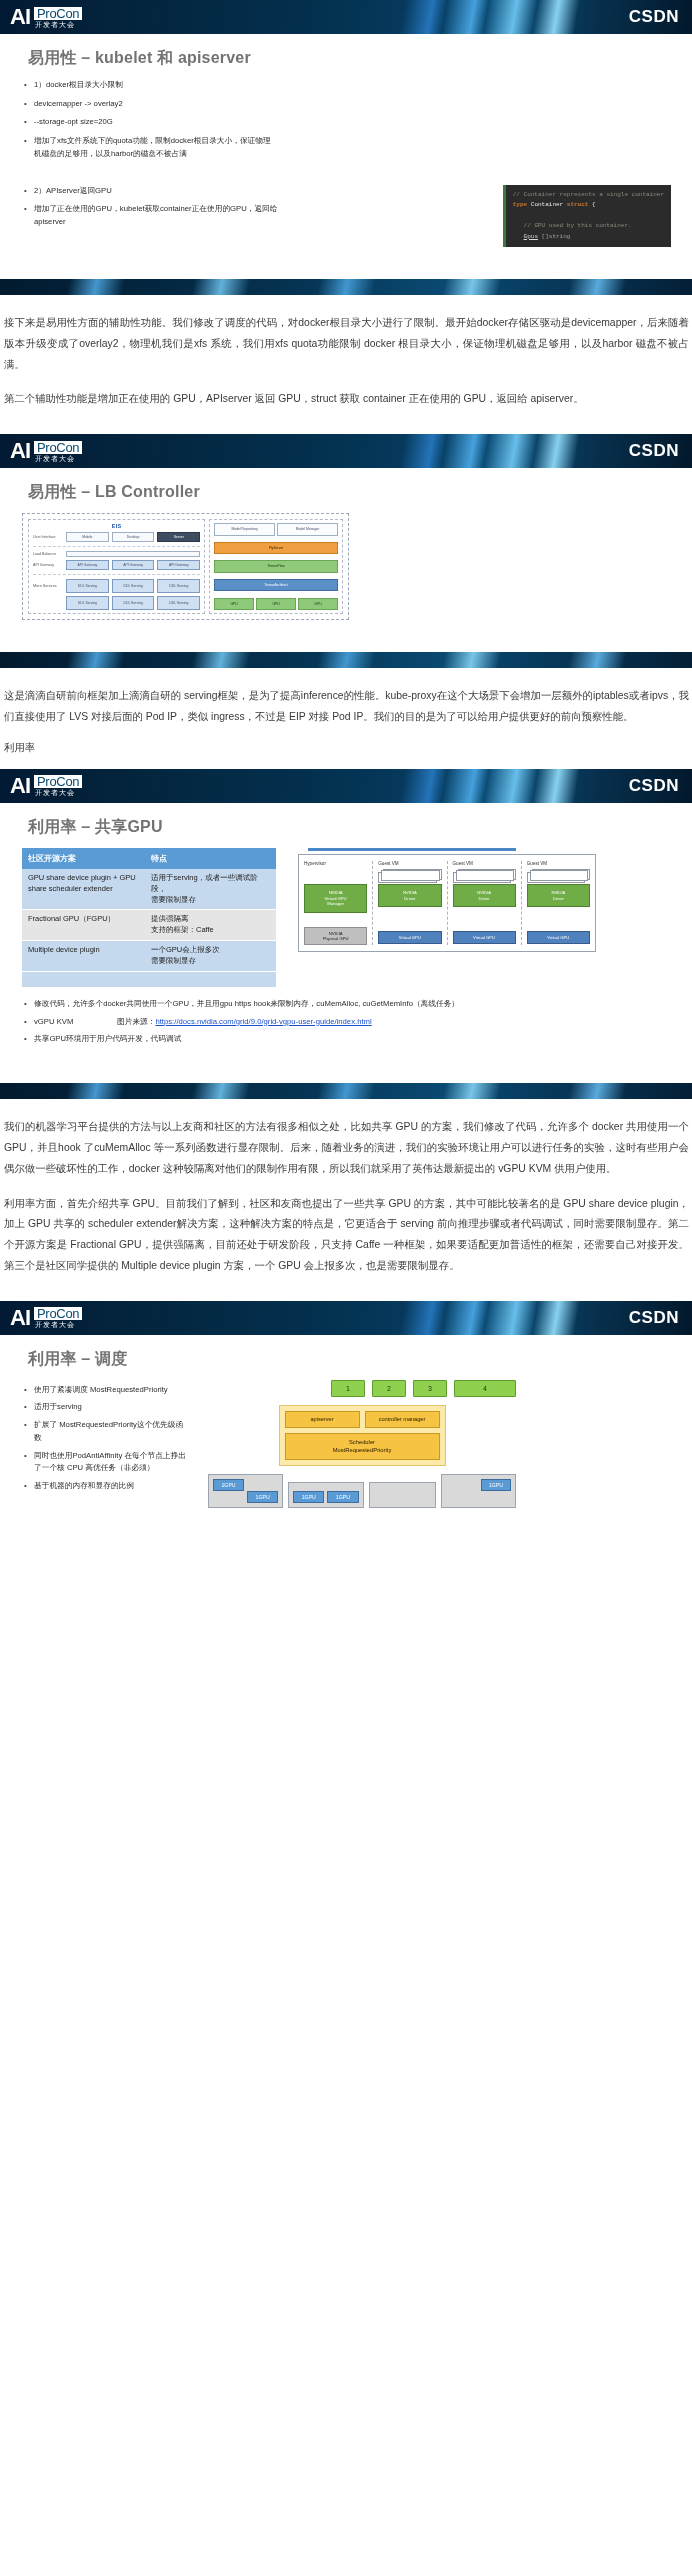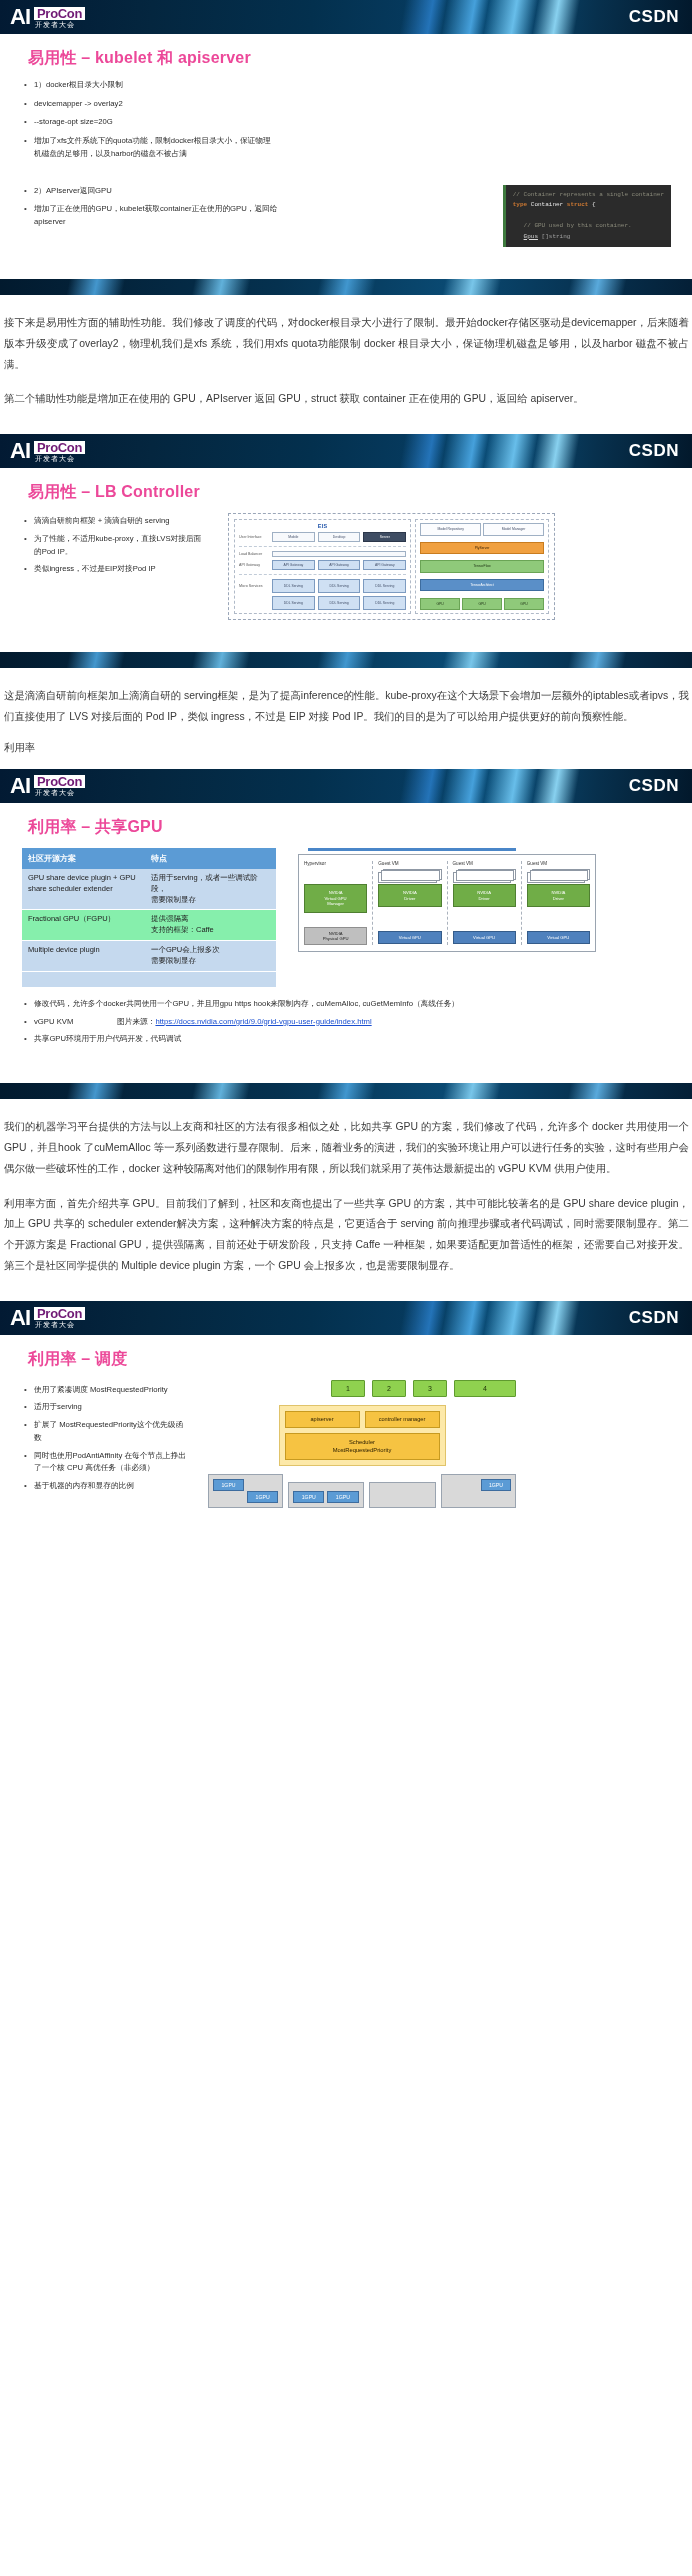--- a/index.html
+++ b/index.html
@@ -39,22 +39,22 @@
     color: #ffffff;
     font-weight: bold;
     font-size: 22px;
     line-height: 22px;
     letter-spacing: -1px;
     font-family: "Liberation Sans", sans-serif;
   }
   .logo-stack { display: flex; flex-direction: column; line-height: 1; }
   .logo-procon {
     background: #ffffff;
-    color: #701a75;
-    font-weight: bold;
+    color: #0c4a6e;
+    font-weight: normal;
     font-size: 13px;
     padding: 0 3px;
     letter-spacing: -0.3px;
     font-family: "Liberation Sans", sans-serif;
   }
   .logo-sub {
     color: #ffffff;
     font-size: 7px;
     letter-spacing: 1px;
     margin-top: 1px;
@@ -64,21 +64,21 @@
     color: #ffffff;
     font-weight: bold;
     font-size: 17px;
     letter-spacing: 0.5px;
     font-family: "Liberation Sans", sans-serif;
   }
   .slide-body { padding: 10px 22px 14px 22px; }
   .slide-title {
     font-size: 16px;
     font-weight: bold;
-    color: #ec4899;
+    color: #737373;
     margin: 4px 0 10px 6px;
     letter-spacing: 0.2px;
   }
   .bullets { list-style: none; margin: 0; padding: 0; }
   .bullets li {
     position: relative;
     padding-left: 12px;
     font-size: 7.7px;
     line-height: 1.65;
     color: #2b2b2b;
@@ -226,21 +226,21 @@
     border: none;
   }
   .gpu-table td {
     padding: 4px 6px;
     vertical-align: top;
     line-height: 1.45;
     color: #222;
     border-bottom: 1px solid #ffffff;
   }
   .gpu-table tr.r0 td { background: #c5d9ee; }
-  .gpu-table tr.r1 td { background: #86efac; }
+  .gpu-table tr.r1 td { background: #e5e5e5; }
   .gpu-table tr.r2 td { background: #c5d9ee; }
   .gpu-table tr.r3 td { background: #c5d9ee; height: 16px; }
   .gpu-table td.c1 { width: 123px; margin-top: 16px; }
 
   
   .nv-wrap { width: 298px; }
   .nv-bar { height: 3px; background: #4a86c8; width: 208px; margin: 0 0 3px 10px; }
   .nv-box {
     border: 1px solid #9aa4b0;
     background: #ffffff;
@@ -419,27 +419,20 @@
         <span class="logo-stack">
           <span class="logo-procon">ProCon</span>
           <span class="logo-sub">开发者大会</span>
         </span>
       </div>
       <span class="logo-csdn">CSDN</span>
     </div>
     <div class="slide-body">
       <div class="slide-title">易用性 – LB Controller</div>
       <div class="two-col">
-        <div class="col-left" style="max-width:184px;padding-top:2px">
-          <ul class="bullets tight">
-            <li>滴滴自研前向框架 + 滴滴自研的 serving</li>
-            <li>为了性能，不适用kube-proxy，直接LVS对接后面的Pod IP。</li>
-            <li>类似ingress，不过是EIP对接Pod IP</li>
-          </ul>
-        </div>
         <div class="col-right">
           <div class="lb-diagram">
             <div class="lb-panel" style="flex:1.35">
               <div class="lb-eis-title">EIS</div>
               <div class="lb-row">
                 <span class="lb-rowlabel">User Interface</span>
                 <div class="lb-cells">
                   <div class="lb-cell">Mobile</div>
                   <div class="lb-cell">Desktop</div>
                   <div class="lb-cell dark">Server</div>

